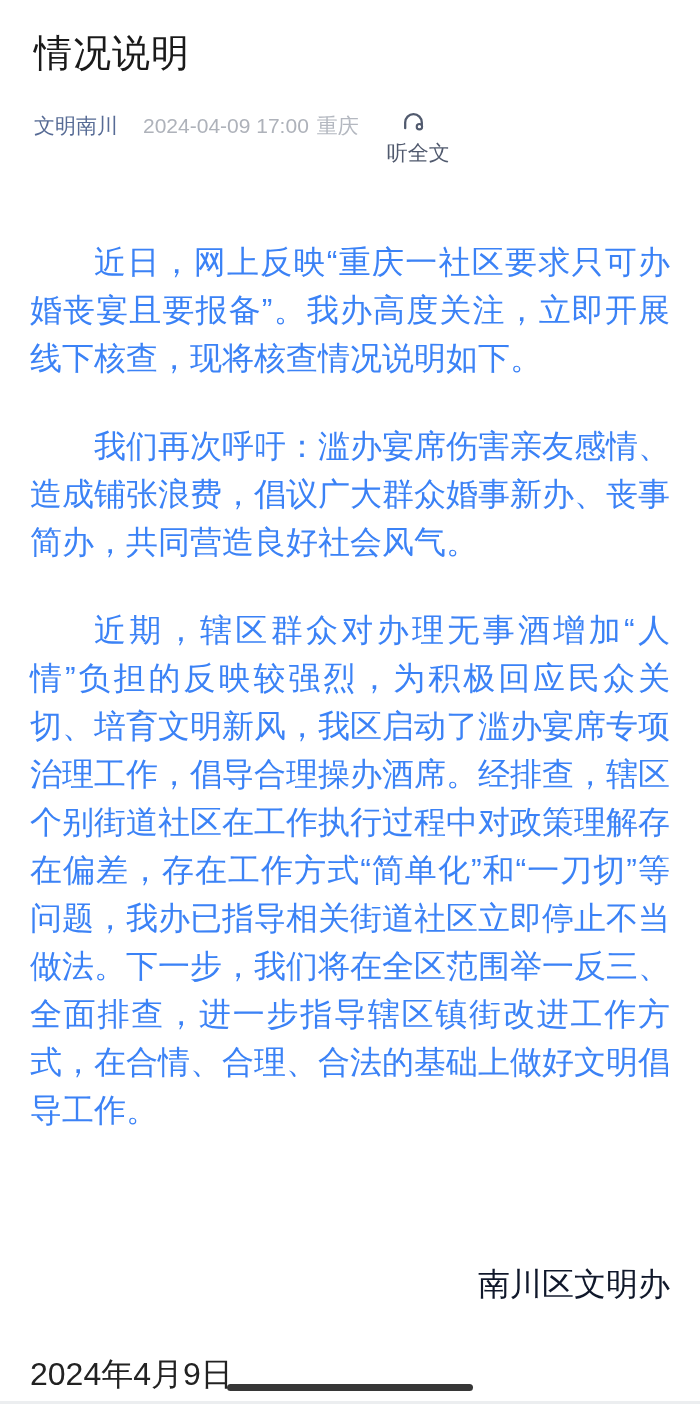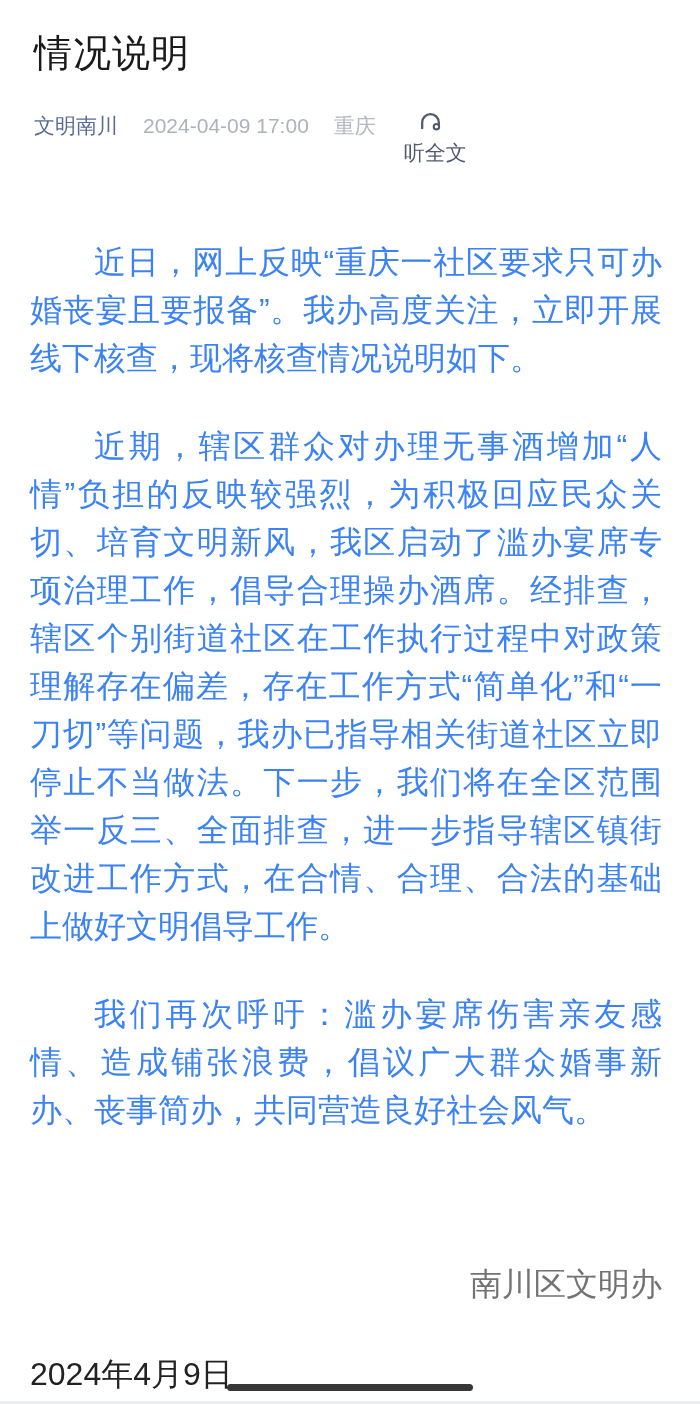--- a/index.html
+++ b/index.html
@@ -5,21 +5,21 @@
   html, body { margin: 0; padding: 0; }
   body {
     width: 700px;
     height: 1404px;
     background: #ffffff;
     position: relative;
     overflow: hidden;
     font-family: "Liberation Sans", "DejaVu Sans", sans-serif;
   }
   .article {
-    padding: 30px 38px 0 30px;
+    padding: 30px 30px 0 30px;
   }
   .title {
     margin: 0 0 0 4px;
     font-size: 38px;
     line-height: 46px;
     font-weight: 500;
     color: #1a1a1a;
     letter-spacing: 1px;
   }
   .meta {
@@ -33,21 +33,21 @@
   .meta .account {
     color: #576b95;
     cursor: pointer;
   }
   .meta .time {
     color: #aeb2ba;
     margin-left: 25px;
   }
   .meta .loc {
     color: #b4b8c0;
-    margin-left: 25px;
+    margin-left: 8px;
   }
   .meta .listen {
     margin-left: 28px;
     display: flex;
     align-items: center;
     color: #515a6e;
     cursor: pointer;
     flex-direction: column;
   }
   .meta .listen svg { display: block; margin-right: 9px; }
@@ -60,21 +60,21 @@
     font-size: 32px;
     line-height: 48px;
     text-align: justify;
     text-indent: 2em;
     letter-spacing: 0;
   }
   .signature {
     margin: 126px 0 0 0;
     font-size: 32px;
     line-height: 48px;
-    color: #737373;
+    color: #0f172a;
     text-align: right;
   }
   .date {
     margin: 42px 0 0 0;
     font-size: 32px;
     line-height: 48px;
     color: #222222;
   }
   .home-indicator {
     position: absolute;
@@ -112,22 +112,22 @@
           <path d="M5 18.5 V13 a8 8 0 0 1 16 0 v2.2" fill="none" stroke="#515a6e" stroke-width="2.2" stroke-linecap="round"></path>
           <circle cx="18.7" cy="17" r="2.6" fill="none" stroke="#515a6e" stroke-width="2"></circle>
         </svg>
       </span>
       <span>听全文</span>
     </span>
   </div>
 
   <div class="content">
     <p>近日，网上反映“重庆一社区要求只可办婚丧宴且要报备”。我办高度关注，立即开展线下核查，现将核查情况说明如下。</p>
+    <p>我们再次呼吁：滥办宴席伤害亲友感情、造成铺张浪费，倡议广大群众婚事新办、丧事简办，共同营造良好社会风气。</p>
     <p>近期，辖区群众对办理无事酒增加“人情”负担的反映较强烈，为积极回应民众关切、培育文明新风，我区启动了滥办宴席专项治理工作，倡导合理操办酒席。经排查，辖区个别街道社区在工作执行过程中对政策理解存在偏差，存在工作方式“简单化”和“一刀切”等问题，我办已指导相关街道社区立即停止不当做法。下一步，我们将在全区范围举一反三、全面排查，进一步指导辖区镇街改进工作方式，在合情、合理、合法的基础上做好文明倡导工作。</p>
-    <p>我们再次呼吁：滥办宴席伤害亲友感情、造成铺张浪费，倡议广大群众婚事新办、丧事简办，共同营造良好社会风气。</p>
   </div>
 
   <p class="signature">南川区文明办</p>
 
   <p class="date">2024年4月9日</p>
 
 </div>
 
 <div class="home-indicator"></div>
 <div class="bottom-line"></div>

